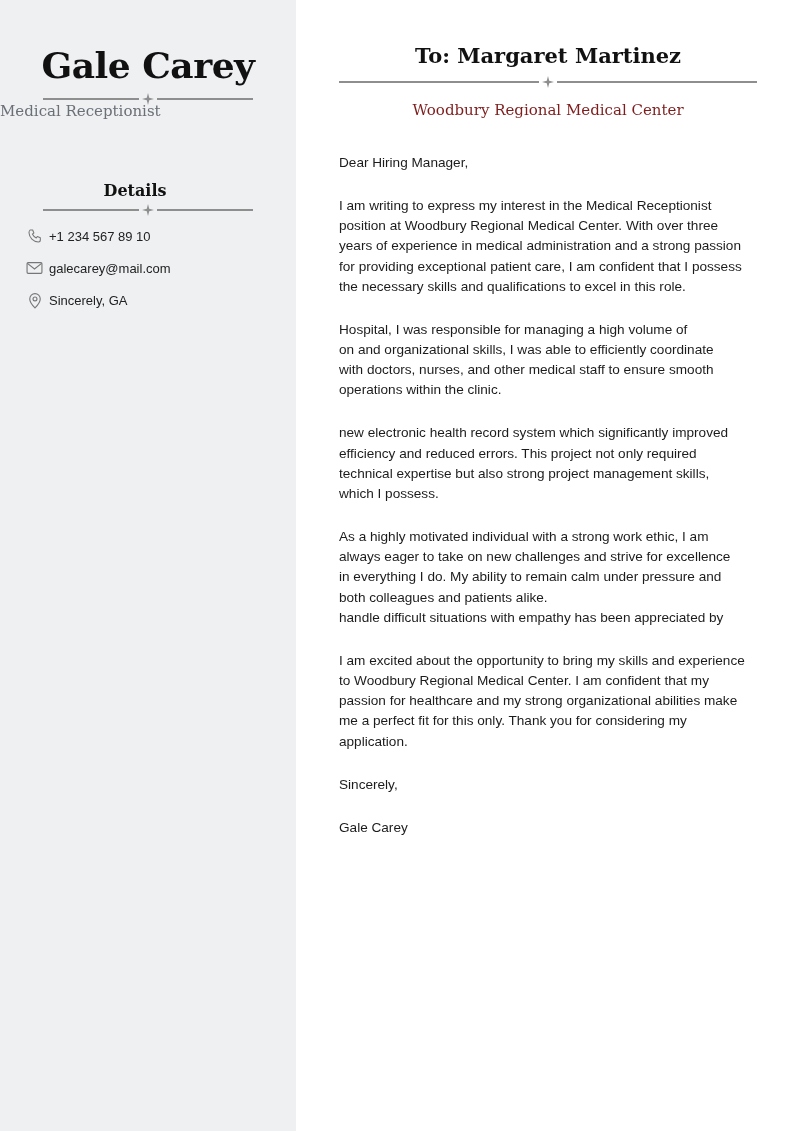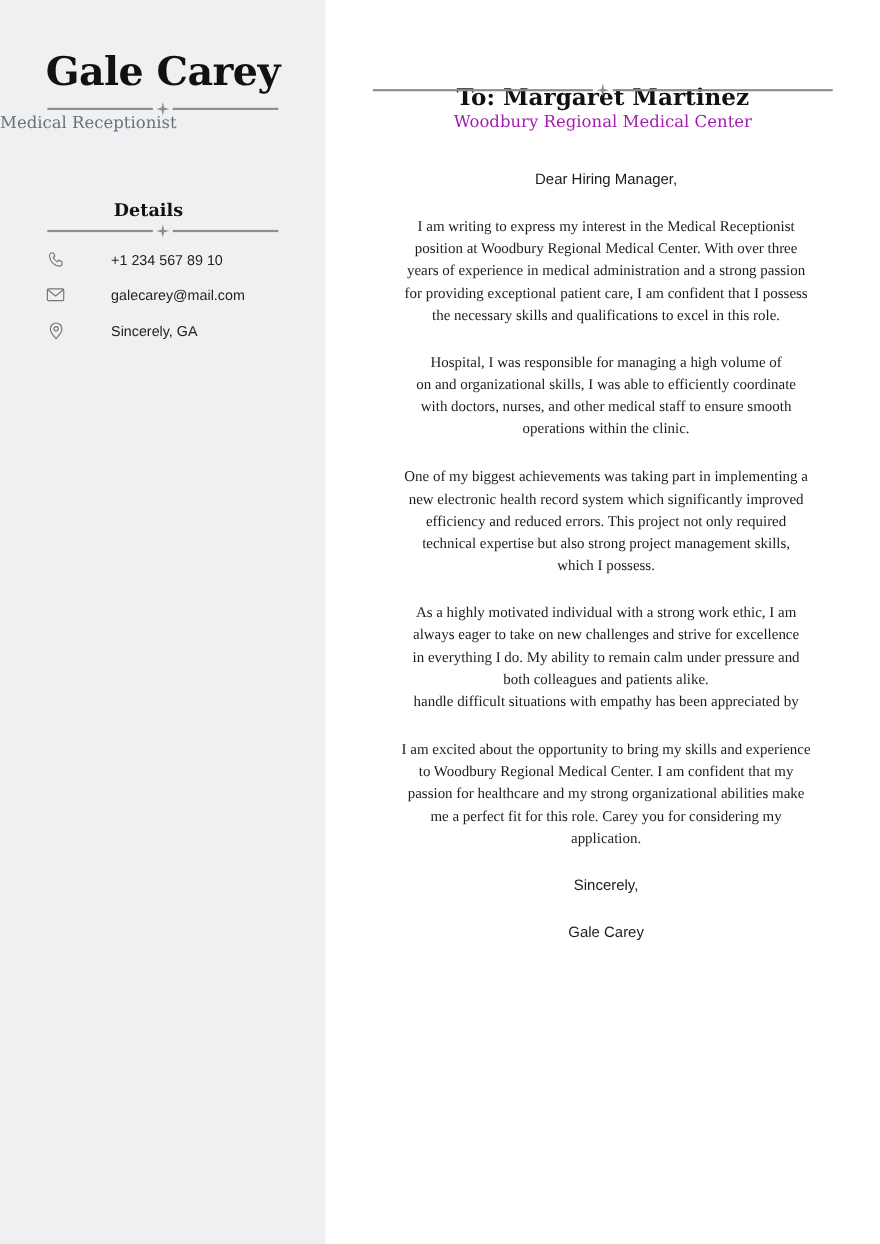--- a/index.html
+++ b/index.html
@@ -31,39 +31,39 @@
   }
   .role {
     position: absolute; left: 0; top: 100px; width: 264px; 
     font-family: "DejaVu Serif", serif; font-size: 15px; color: #6b6f76; line-height: 22px;
   }
   .details-title {
     position: absolute; left: 0; top: 180px; width: 248px; text-align: center;
     font-family: "DejaVu Serif", serif; font-weight: bold; font-size: 16px; color: #111; line-height: 22px; padding-left: 22px;
   }
   .contact {
-    position: absolute; left: 42px; height: 20px; display: flex; align-items: center;
-    font-size: 13px; color: #222; white-space: nowrap; gap: 36px;
+    position: absolute; left: 26px; height: 20px; display: flex; align-items: center;
+    font-size: 13px; color: #222; white-space: nowrap;
   }
   .contact .icon { width: 17px; height: 17px; margin-right: 6px; display: inline-flex; align-items: center; justify-content: center; }
 
   .to-title {
     position: absolute; left: 0; top: 41px; width: 504px; text-align: center;
-    font-family: "DejaVu Serif", serif; font-weight: bold; font-size: 21px; color: #111; line-height: 30px; margin-top: 32px;
+    font-family: "DejaVu Serif", serif; font-weight: bold; font-size: 21px; color: #111; line-height: 30px;
   }
   .company {
     position: absolute; left: 0; top: 99px; width: 504px; text-align: center;
-    font-family: "DejaVu Serif", serif; font-size: 15px; color: #a21caf; line-height: 22px;
+    font-family: "DejaVu Serif", serif; font-size: 15px; color: #7f1d1d; line-height: 22px;
   }
   .letter {
     position: absolute; left: 43px; top: 153px; width: 424px;
-    font-size: 13.6px; line-height: 20.2px; color: #1c1c1c; text-align: center;
+    font-size: 13.6px; line-height: 20.2px; color: #1c1c1c;
   }
   .letter p { margin-bottom: 22.8px; }
-  .letter .line-block span { display: block; white-space: nowrap; font-family: Liberation Serif, serif; }
+  .letter .line-block span { display: block; white-space: nowrap; }
 </style>
 </head>
 <body>
 
 <div class="sidebar">
   <div class="name">Gale Carey</div>
   <div class="divider" style="left:43px; top:93px; width:210px;">
     <div class="line" style="left:0; width:96px;"></div>
     <svg class="star" style="left:99px;" viewBox="0 0 12 12">
         <path d="M6 0 L7.2 4.8 L12 6 L7.2 7.2 L6 12 L4.8 7.2 L0 6 L4.8 4.8 Z" fill="#8e8e8e"></path>
@@ -129,36 +129,35 @@
       <span>for providing exceptional patient care, I am confident that I possess</span>
       <span>the necessary skills and qualifications to excel in this role.</span>
     </p>
     <p class="line-block">
       <span>Hospital, I was responsible for managing a high volume of</span>
       <span>on and organizational skills, I was able to efficiently coordinate</span>
       <span>with doctors, nurses, and other medical staff to ensure smooth</span>
       <span>operations within the clinic.</span>
     </p>
     <p class="line-block">
-      <span>One of my biggest achievements was taking part in implementing a</span>
       <span>new electronic health record system which significantly improved</span>
       <span>efficiency and reduced errors. This project not only required</span>
       <span>technical expertise but also strong project management skills,</span>
       <span>which I possess.</span>
     </p>
     <p class="line-block">
       <span>As a highly motivated individual with a strong work ethic, I am</span>
       <span>always eager to take on new challenges and strive for excellence</span>
       <span>in everything I do. My ability to remain calm under pressure and</span>
       <span>both colleagues and patients alike.</span>
       <span>handle difficult situations with empathy has been appreciated by</span>
     </p>
     <p class="line-block">
       <span>I am excited about the opportunity to bring my skills and experience</span>
       <span>to Woodbury Regional Medical Center. I am confident that my</span>
       <span>passion for healthcare and my strong organizational abilities make</span>
-      <span>me a perfect fit for this role. Carey you for considering my</span>
+      <span>me a perfect fit for this only. Thank you for considering my</span>
       <span>application.</span>
     </p>
     <p>Sincerely,</p>
     <p>Gale Carey</p>
   </div>
 </div>
 
 </body></html>

